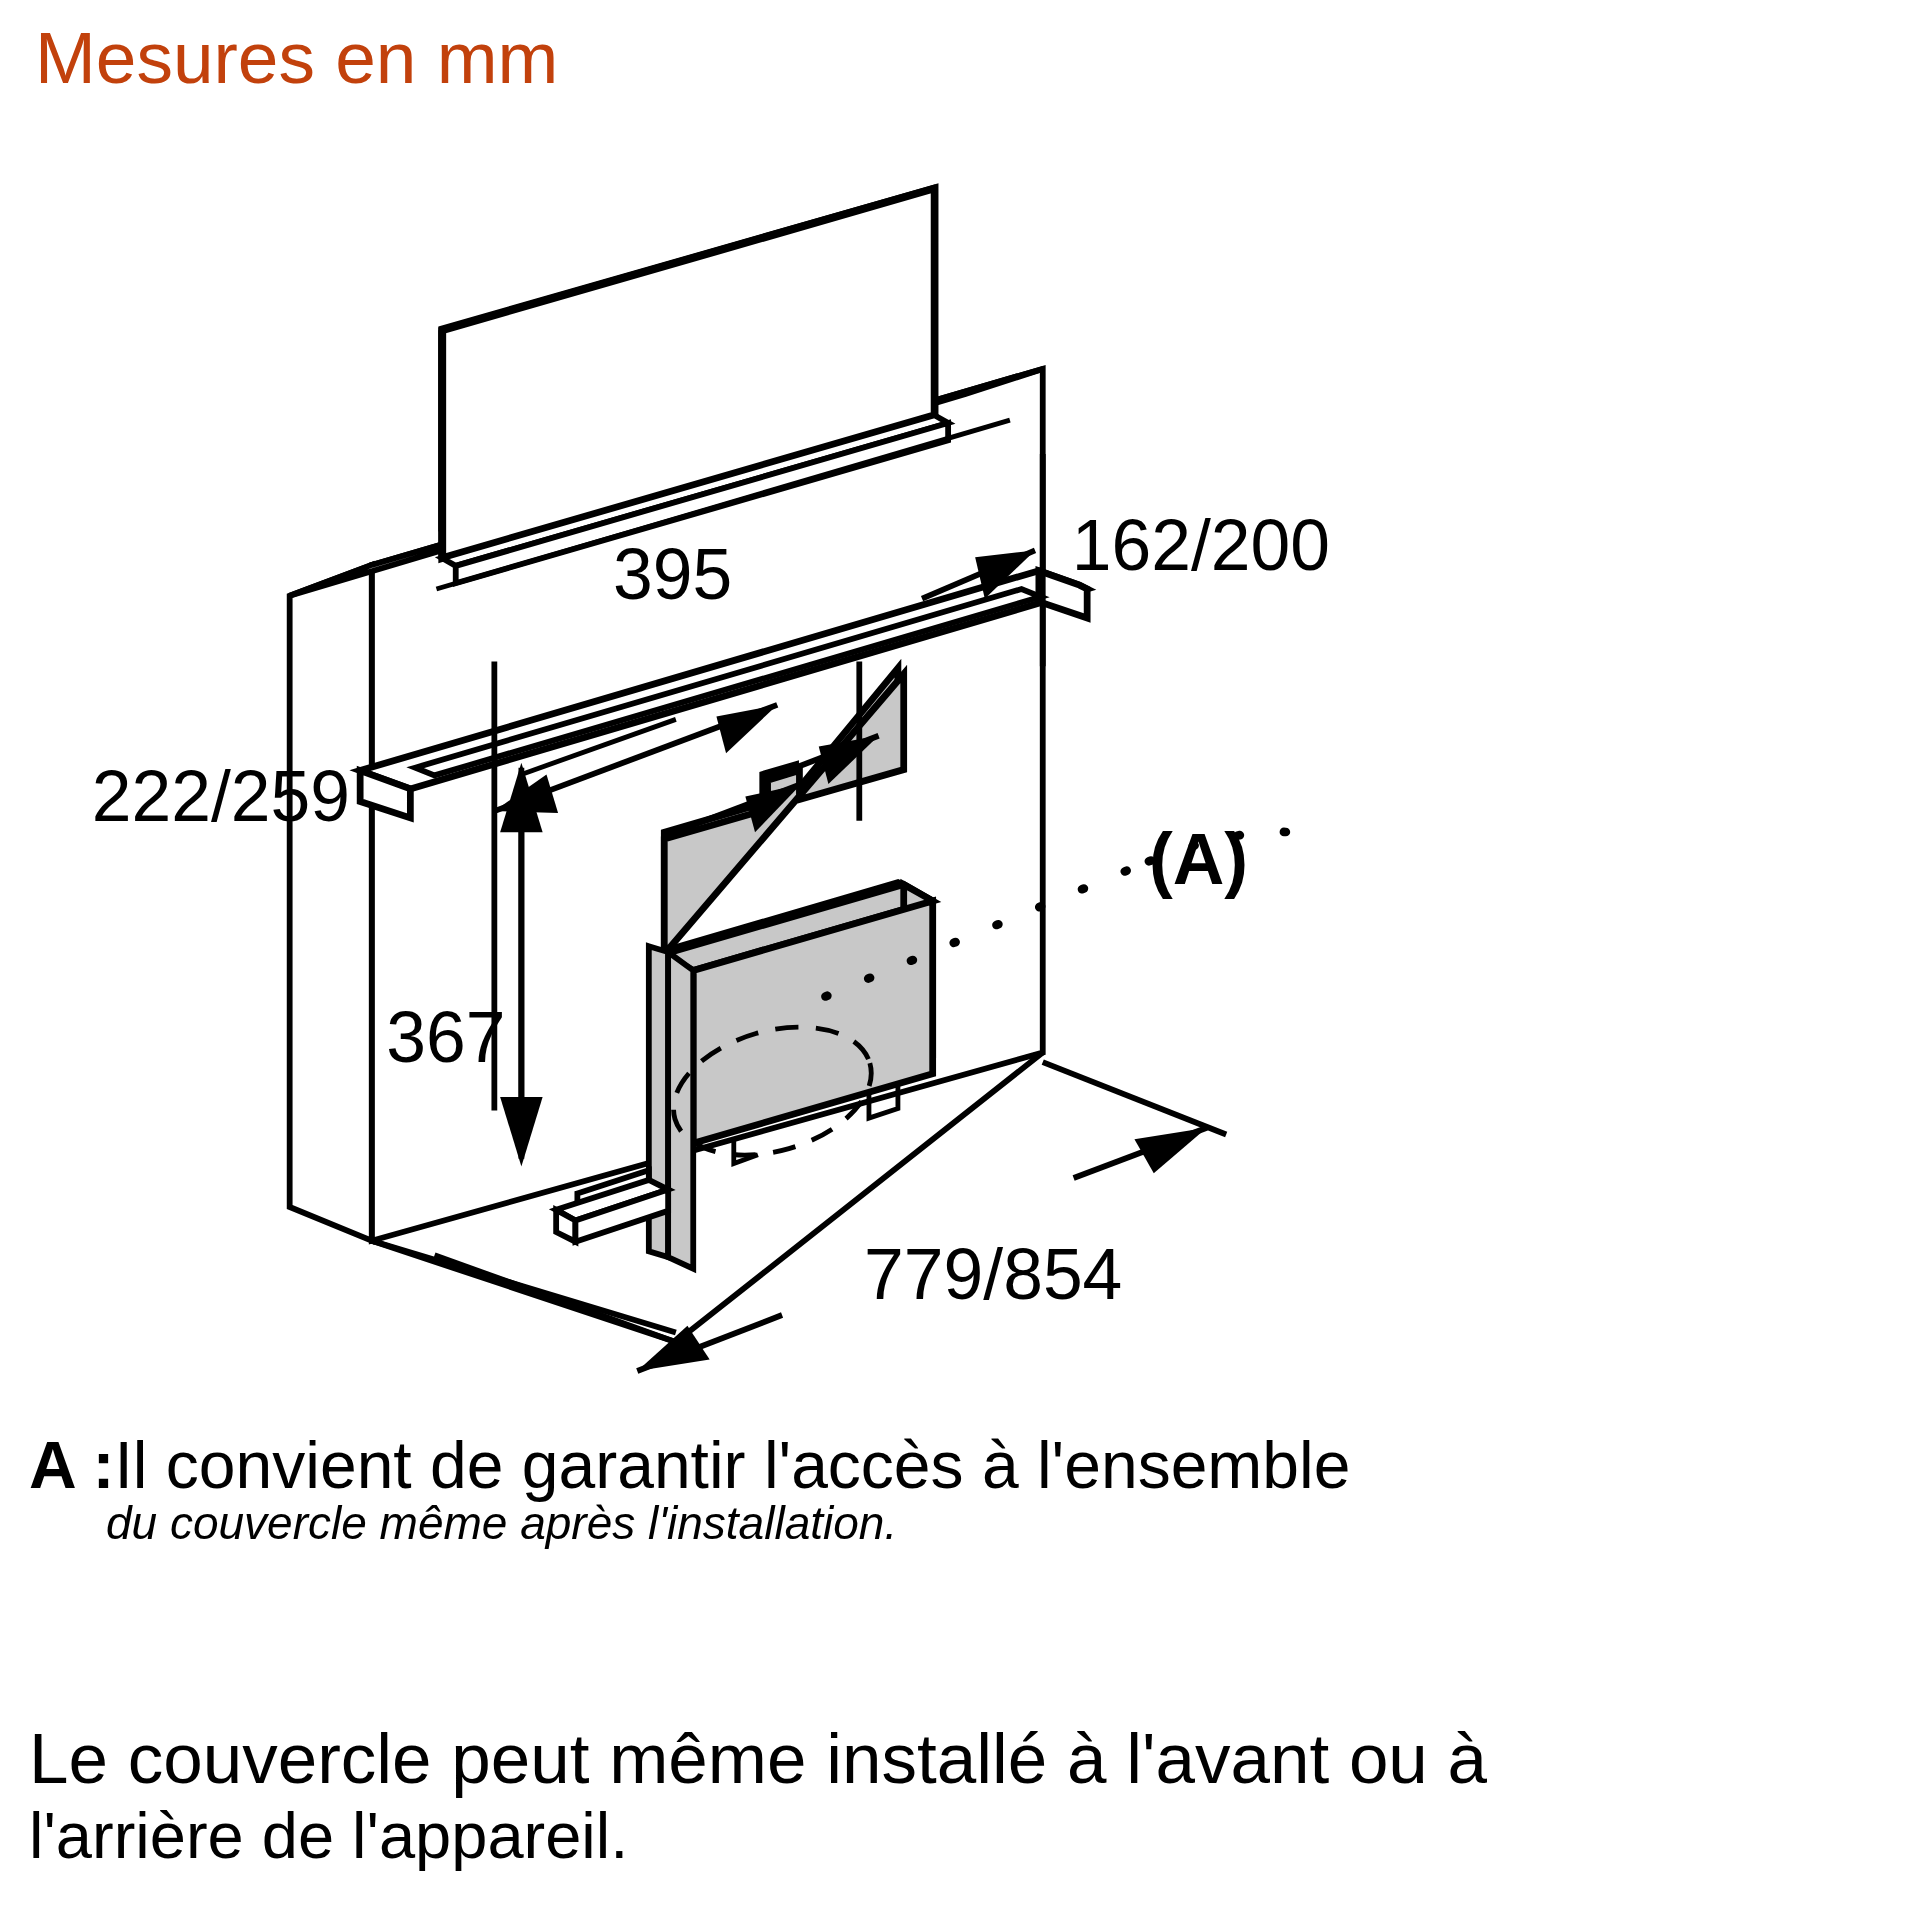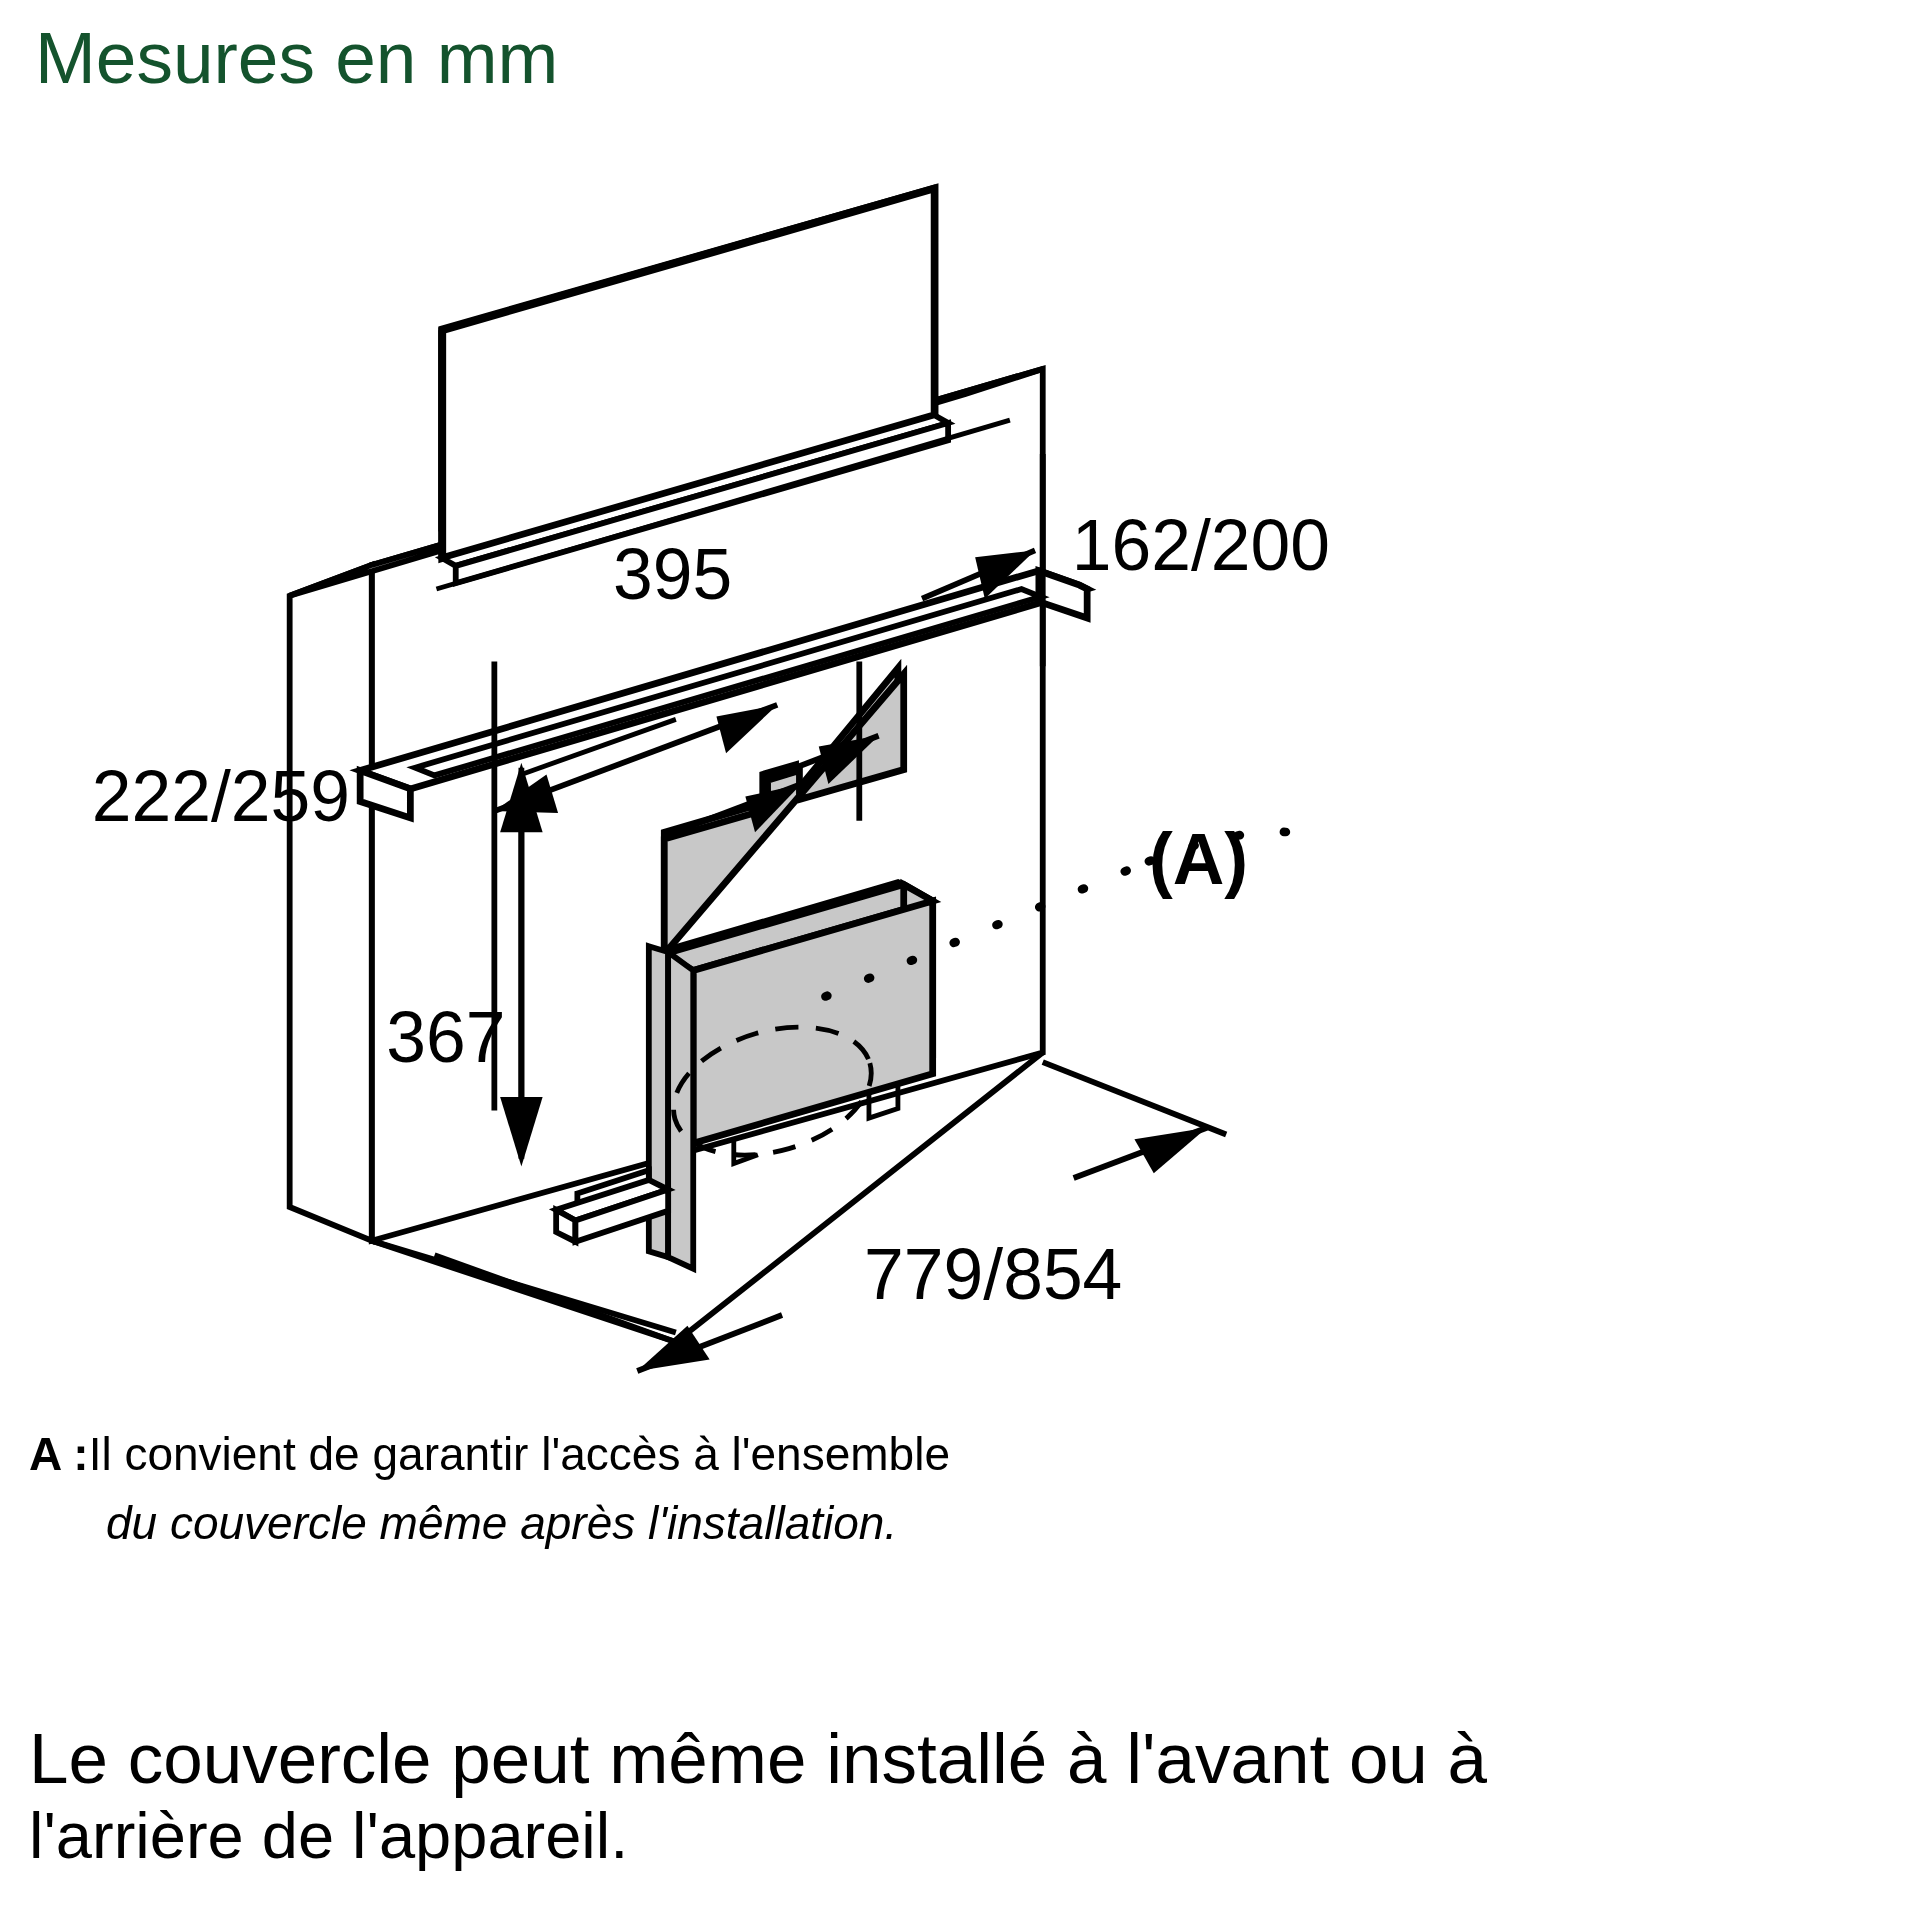--- a/index.html
+++ b/index.html
@@ -22,41 +22,41 @@
     background: #ffffff;
   }
   .title-text {
     position: absolute;
     left: 35px;
     top: 21px;
     font-size: 73px;
     line-height: 1.0;
     letter-spacing: 0px;
     white-space: nowrap;
-    color: #14532d;
+    color: #c2410c;
   }
   #figure {
     position: absolute;
     left: 0;
     top: 87px;
     width: 1931px;
     height: 1342px;
   }
   .notes {
     position: absolute;
     left: 0;
     top: 1429px;
     width: 1931px;
   }
   .note-a {
     position: absolute;
     left: 29px;
     top: 0px;
     width: 1883px;
-    font-size: 46px;
+    font-size: 66px;
     line-height: 1.12;
     white-space: nowrap;
   }
   .note-a .bold {
     font-weight: bold;
   }
   .note-a-line2 {
     position: absolute;
     left: 106px;
     top: 69px;

